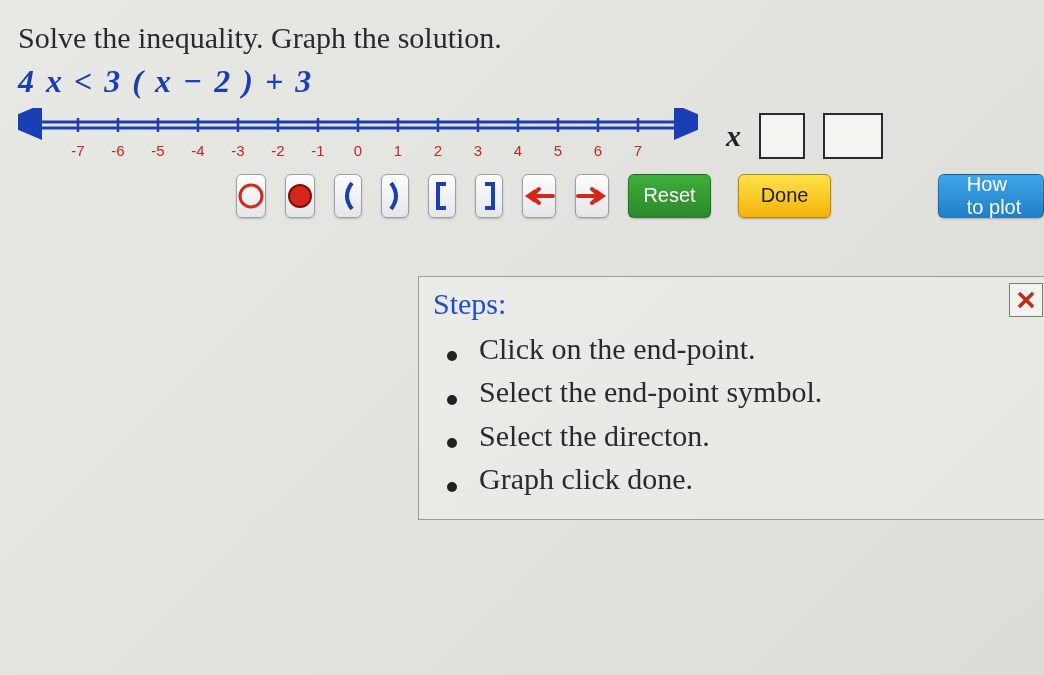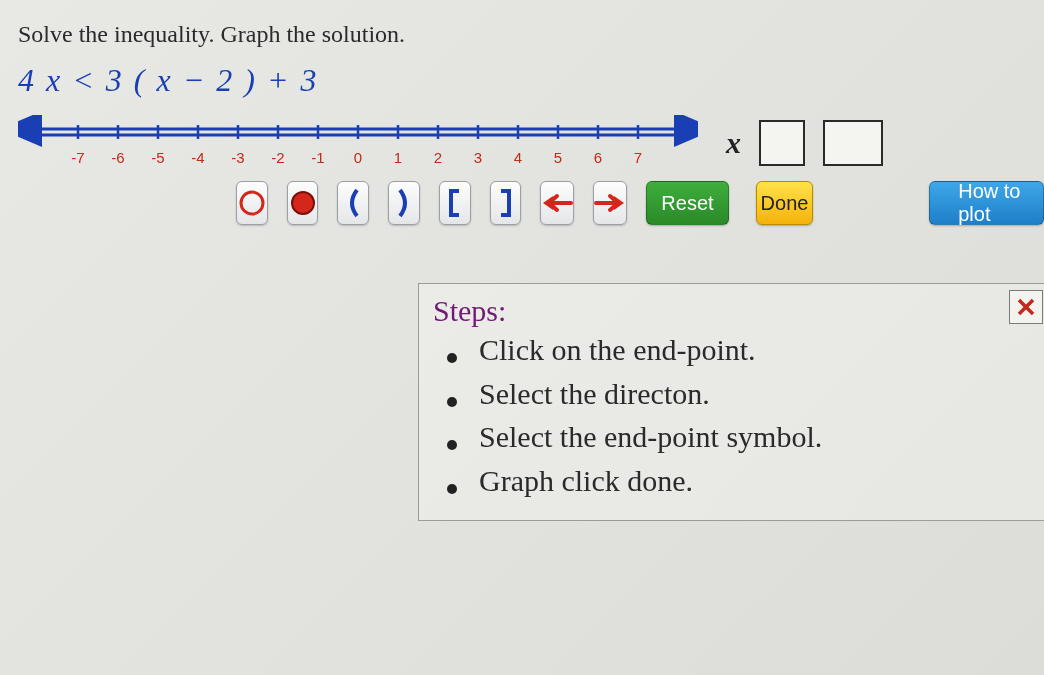--- a/index.html
+++ b/index.html
@@ -7,32 +7,32 @@
       margin: 0;
       padding: 18px 0 0 18px;
       font-family: Georgia, 'Times New Roman', serif;
       background: linear-gradient(135deg, #e8e8e4 0%, #dcdcd8 100%);
       width: 1044px;
       height: 675px;
       overflow: hidden;
       color: #222;
     }
     .problem-text {
-      font-size: 24px;
+      font-size: 30px;
       line-height: 1.35;
-      margin-bottom: 12px;
+      margin-bottom: 4px;
       color: #2a2a2a;
     }
     .inequality {
       font-size: 32px;
       font-family: 'Times New Roman', serif;
       font-style: italic;
       color: #1a3fb5;
-      font-weight: normal;
-      margin-bottom: 16px;
+      font-weight: bold;
+      margin-bottom: 8px;
       letter-spacing: 2px;
     }
 
     
     .numline-row {
       display: flex;
       align-items: center;
       gap: 28px;
       margin-bottom: 6px;
     }
@@ -94,38 +94,39 @@
       padding: 0 14px;
       border-radius:6px;
       border:1px solid rgba(0,0,0,.25);
       font-family: Arial, sans-serif;
       font-size:20px;
       display:flex; align-items:center; justify-content:center;
       cursor:pointer;
       box-shadow: 0 1px 2px rgba(0,0,0,.25);
     }
     .btn-reset { background: linear-gradient(#3fae3c,#2a8a28); color:#fff; }
-    .btn-done  { background: linear-gradient(#ffe24a,#f5b20a); color:#222; border:1px solid #b88a00; margin-left:8px; padding:0 4px;}
+    .btn-done  { background: linear-gradient(#ffe24a,#f5b20a); color:#222; border:1px solid #b88a00; margin-left:8px; padding:0 22px;}
     .btn-help  { background: linear-gradient(#3ea7e8,#1e7fc8); color:#fff; margin-left:auto;padding-left:28px; }
     .toolbar-right-gap { width: 110px; }
 
     
     .steps {
       position: relative;
       margin-top: 58px;
       margin-left: 400px;
       width: 632px;
       border: 1.5px solid #9c9c96;
       padding: 10px 12px 18px 14px;
       background: rgba(250,250,246,.35);
     }
     .steps-title {
       font-size: 30px;
-      color: #701a75;
+      color: #1d4ed8;
       font-family: 'Times New Roman', serif;
+      margin-bottom: 6px;
     }
     .steps-close {
       position:absolute; top:6px; right:6px;
       width:34px; height:34px;
       border:1.5px solid #7a7a76;
       background:#f3f3ef;
       display:flex;align-items:center;justify-content:center;
       cursor:pointer;
     }
     .step-line {
@@ -256,23 +257,23 @@
       <line x1="17" y1="3" x2="3" y2="17" stroke="#c22a1a" stroke-width="3.5"></line>
     </svg>
   </div>
   <div class="steps-title">Steps:</div>
   <div class="step-line">
       <span class="bullet"></span>
       <span>Click on the end-point.</span>
     </div>
   <div class="step-line">
       <span class="bullet"></span>
+      <span>Select the end-point symbol.</span>
+    </div>
+  <div class="step-line">
+      <span class="bullet"></span>
       <span>Select the directon.</span>
     </div>
   <div class="step-line">
       <span class="bullet"></span>
-      <span>Select the end-point symbol.</span>
-    </div>
-  <div class="step-line">
-      <span class="bullet"></span>
       <span>Graph click done.</span>
     </div>
 </div>
 
 </body></html>

